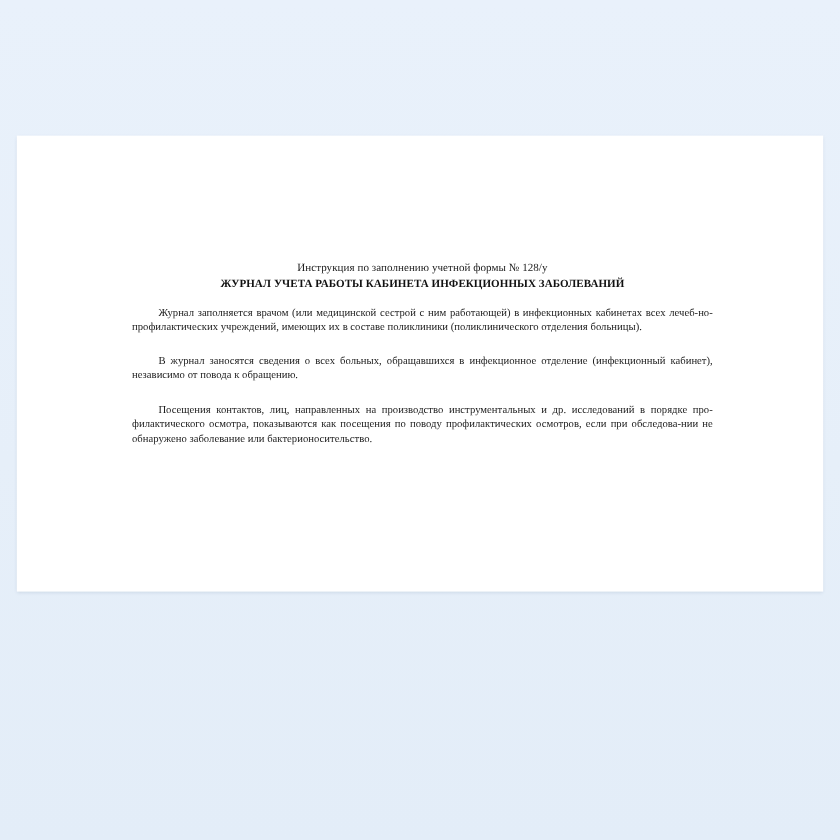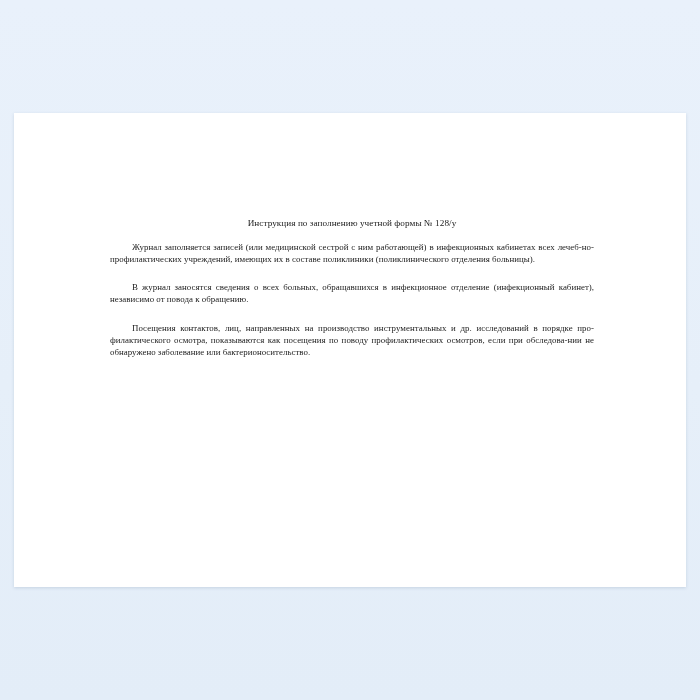--- a/index.html
+++ b/index.html
@@ -19,21 +19,21 @@
     top: 0;
     width: 700px;
     height: 700px;
     background: linear-gradient(180deg, #e9f1fb 0%, #e6eff9 55%, #e3edf8 100%);
   }
   .sheet {
     position: absolute;
     left: 14px;
     top: 113px;
     width: 672px;
-    height: 474px;
+    height: 380px;
     background: #ffffff;
     box-shadow: 0 1px 3px rgba(60, 90, 130, 0.18);
     text-decoration: underline;
   }
   .doc-body {
     position: absolute;
     left: 96px;
     top: 104px;
     width: 484px;
   }
@@ -79,23 +79,24 @@
 </style>
 </head>
 <body>
 
 <div class="page-wrap">
   <div class="sheet">
     <div class="doc-body">
 
       <div class="title-block">
         <div class="title-line-1">Инструкция по заполнению учетной формы № 128/у</div>
+        <div class="title-line-2">ЖУРНАЛ УЧЕТА РАБОТЫ КАБИНЕТА ИНФЕКЦИОННЫХ ЗАБОЛЕВАНИЙ</div>
       </div>
 
       <div class="para-block">
-        <p class="para">Журнал заполняется записей (или медицинской сестрой с ним работающей) в инфекционных кабинетах всех лечеб-но-профилактических учреждений, имеющих их в составе поликлиники (поликлинического отделения больницы).</p>
+        <p class="para">Журнал заполняется врачом (или медицинской сестрой с ним работающей) в инфекционных кабинетах всех лечеб-но-профилактических учреждений, имеющих их в составе поликлиники (поликлинического отделения больницы).</p>
         <p class="para">В журнал заносятся сведения о всех больных, обращавшихся в инфекционное отделение (инфекционный кабинет), независимо от повода к обращению.</p>
         <p class="para">Посещения контактов, лиц, направленных на производство инструментальных и др. исследований в порядке про-филактического осмотра, показываются как посещения по поводу профилактических осмотров, если при обследова-нии не обнаружено заболевание или бактерионосительство.</p>
       </div>
 
     </div>
   </div>
 </div>
 
 </body></html>

